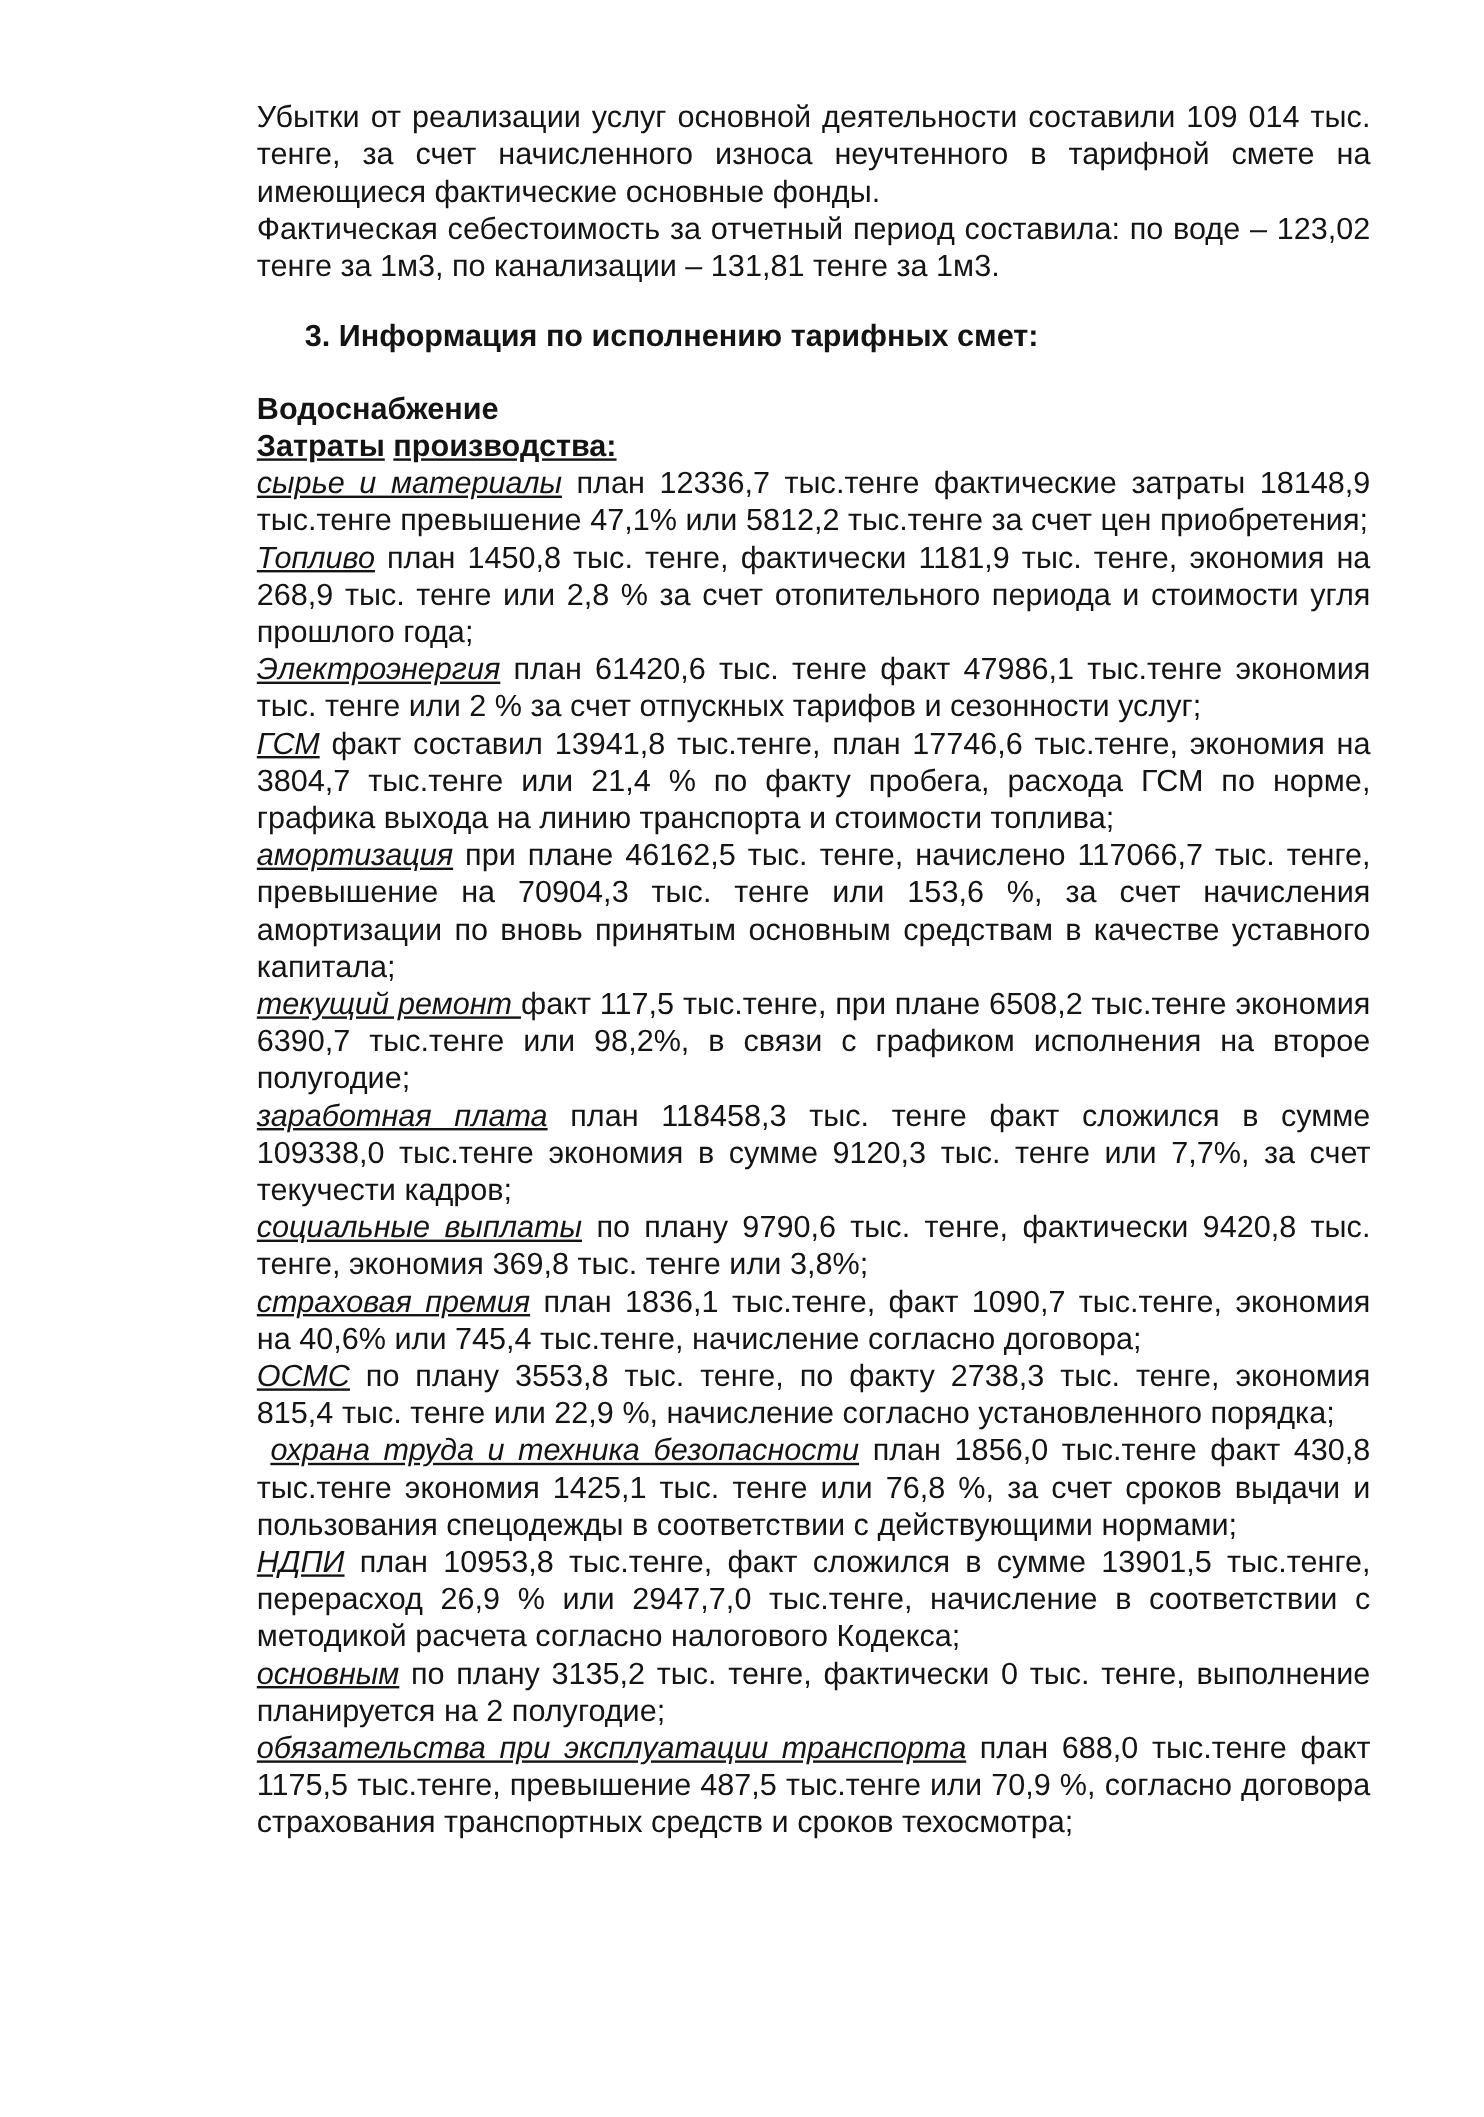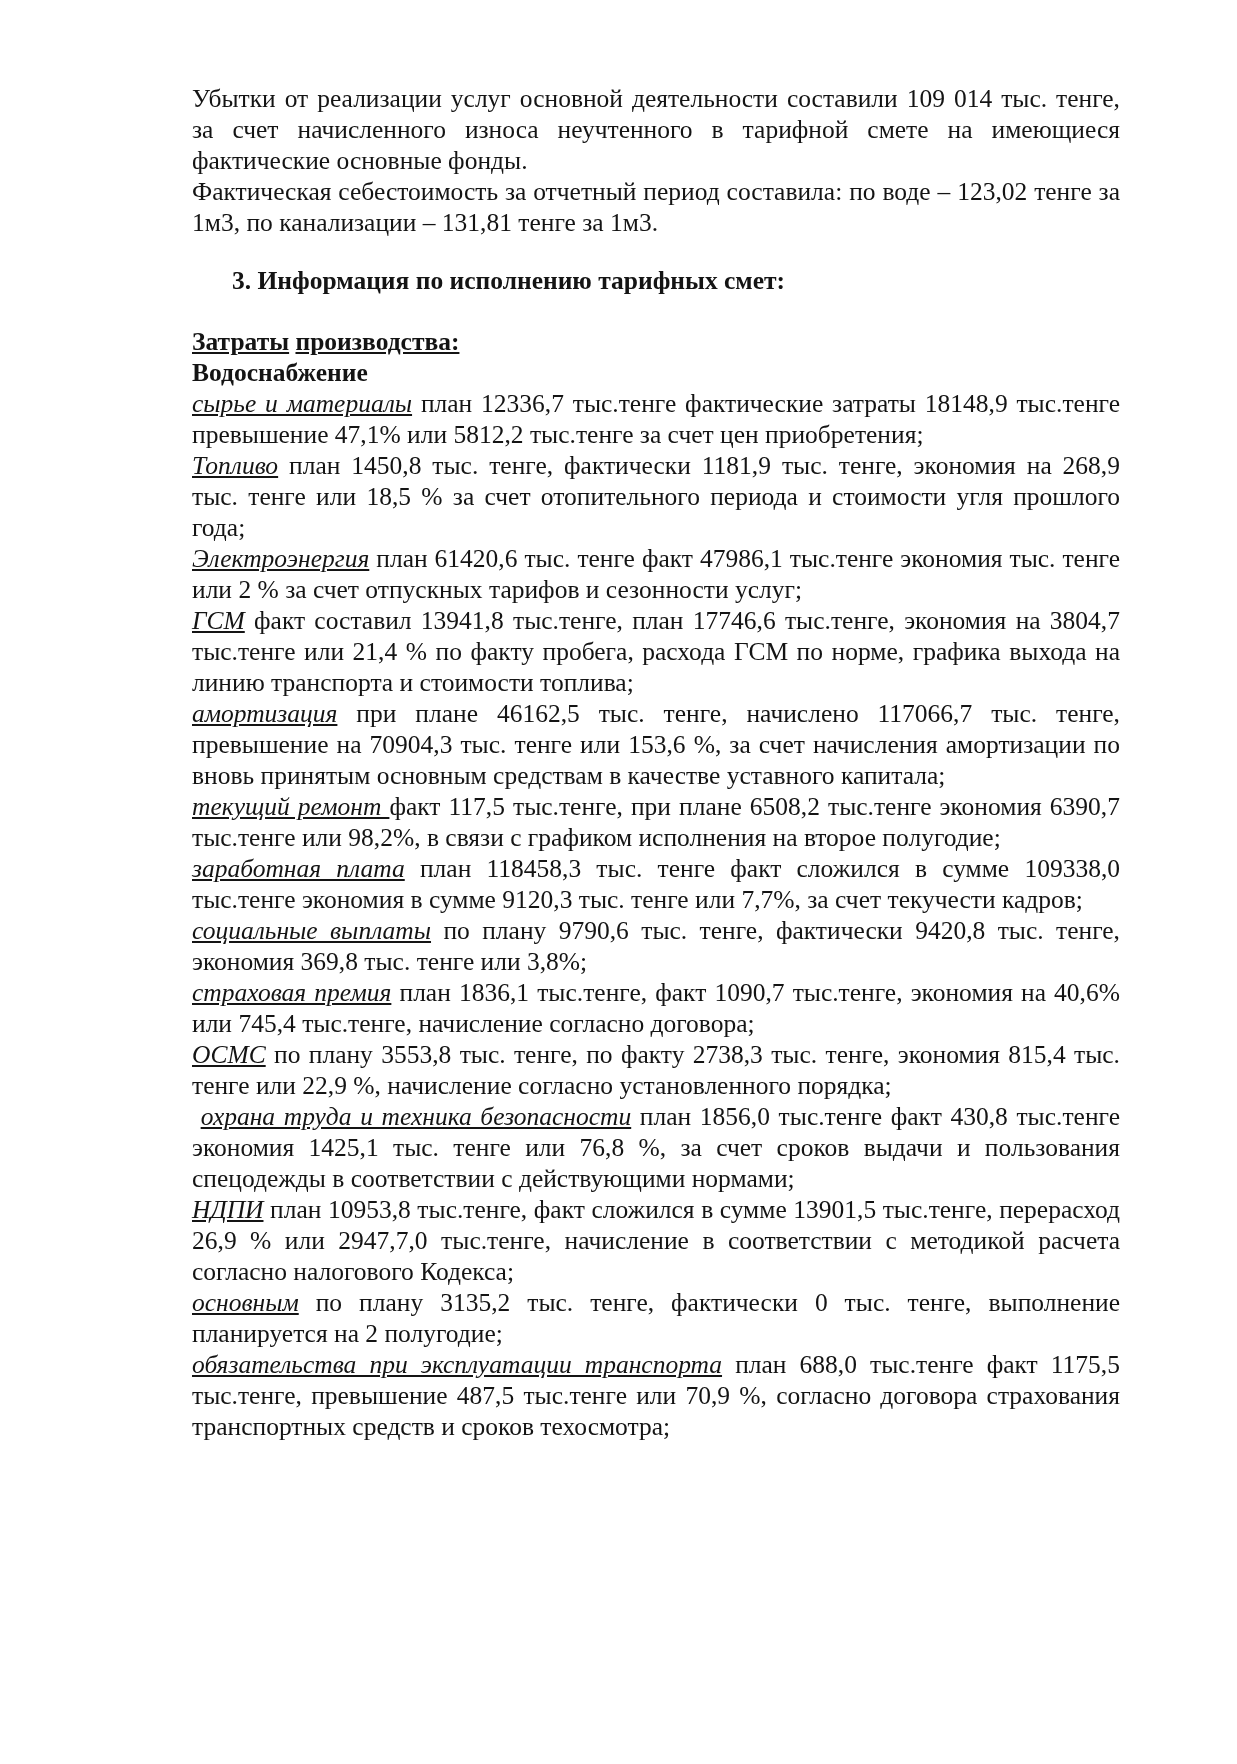--- a/index.html
+++ b/index.html
@@ -1,19 +1,19 @@
 <!DOCTYPE html>
 <html><head>
 <meta charset="utf-8">
 <style>
   html, body { margin: 0; padding: 0; background: #ffffff; }
   body { width: 1237px; height: 1764px; position: relative; overflow: hidden; }
   .page {
-    position: absolute; left: 192px; top: 83px; width: 928px;
-    font-family: Liberation Serif, serif;
+    position: absolute; left: 214px; top: 83px; width: 928px;
+    font-family: Liberation Sans, sans-serif;
     font-size: 25.5px; line-height: 31px; color: #141414;
     text-align: justify;
   }
   .p { margin: 0; }
   .heading {
     text-align: left; font-weight: bold; margin: 27px 0 30px 0;
     padding-left: 40px;
   }
   .bold { font-weight: bold; }
   .term { font-style: italic; text-decoration: underline; }
@@ -22,25 +22,25 @@
 </style>
 </head>
 <body>
 
 <div class="page">
   <p class="p">Убытки от реализации услуг основной деятельности составили 109 014 тыс. тенге, за счет начисленного износа неучтенного в тарифной смете на имеющиеся фактические основные фонды.</p>
   <p class="p">Фактическая себестоимость за отчетный период составила: по воде – 123,02 тенге за 1м3, по канализации – 131,81 тенге за 1м3.</p>
 
   <p class="p heading">3.  Информация по исполнению тарифных смет:</p>
 
+  <p class="p bold">Водоснабжение</p>
   <p class="p sub"><span>Затраты</span> <span>производства:</span></p>
-  <p class="p bold">Водоснабжение</p>
 
   <p class="p"><span class="term">сырье и материалы</span><span> план 12336,7 тыс.тенге фактические затраты 18148,9 тыс.тенге превышение 47,1%  или 5812,2 тыс.тенге за счет цен приобретения;</span></p>
-  <p class="p"><span class="term">Топливо</span><span> план 1450,8 тыс. тенге, фактически 1181,9 тыс. тенге, экономия  на 268,9 тыс. тенге или 18,5 % за счет отопительного периода  и стоимости угля прошлого года;</span></p>
+  <p class="p"><span class="term">Топливо</span><span> план 1450,8 тыс. тенге, фактически 1181,9 тыс. тенге, экономия  на 268,9 тыс. тенге или 2,8 % за счет отопительного периода  и стоимости угля прошлого года;</span></p>
   <p class="p"><span class="term">Электроэнергия</span><span> план 61420,6 тыс. тенге факт 47986,1 тыс.тенге экономия тыс. тенге или 2 % за счет отпускных тарифов и сезонности услуг;</span></p>
   <p class="p"><span class="term">ГСМ</span><span> факт составил 13941,8 тыс.тенге,  план 17746,6 тыс.тенге, экономия на 3804,7 тыс.тенге или 21,4 % по факту пробега,  расхода ГСМ по норме, графика выхода на линию транспорта и стоимости топлива;</span></p>
   <p class="p"><span class="term">амортизация</span><span>   при плане 46162,5 тыс. тенге, начислено 117066,7 тыс. тенге, превышение на 70904,3 тыс. тенге или 153,6 %, за счет начисления амортизации по вновь принятым основным средствам в качестве уставного капитала;</span></p>
   <p class="p"><span class="term">текущий ремонт </span><span>факт 117,5 тыс.тенге, при плане 6508,2 тыс.тенге экономия 6390,7 тыс.тенге или 98,2%, в связи с графиком исполнения на второе полугодие;</span></p>
   <p class="p"><span class="term">заработная плата</span><span> план 118458,3 тыс. тенге факт сложился в сумме 109338,0 тыс.тенге экономия в сумме 9120,3 тыс. тенге или 7,7%, за счет текучести кадров;</span></p>
   <p class="p"><span class="term">социальные выплаты</span><span> по плану 9790,6 тыс. тенге, фактически 9420,8 тыс. тенге, экономия 369,8 тыс. тенге или 3,8%;</span></p>
   <p class="p"><span class="term">страховая премия</span><span> план 1836,1 тыс.тенге, факт 1090,7 тыс.тенге, экономия на 40,6% или 745,4 тыс.тенге, начисление согласно договора;</span></p>
   <p class="p"><span class="term">ОСМС</span><span> по плану 3553,8 тыс. тенге, по факту 2738,3 тыс. тенге, экономия 815,4 тыс. тенге или 22,9 %, начисление согласно установленного порядка;</span></p>
   <p class="p">&nbsp;<span class="term">охрана труда и техника безопасности</span><span> план 1856,0 тыс.тенге факт 430,8 тыс.тенге экономия 1425,1 тыс. тенге или 76,8 %, за счет сроков выдачи и пользования спецодежды в соответствии с действующими нормами;</span></p>
   <p class="p"><span class="term">НДПИ</span><span> план 10953,8 тыс.тенге,  факт сложился в сумме 13901,5 тыс.тенге, перерасход 26,9 % или 2947,7,0 тыс.тенге, начисление в соответствии с методикой расчета согласно налогового Кодекса;</span></p>

